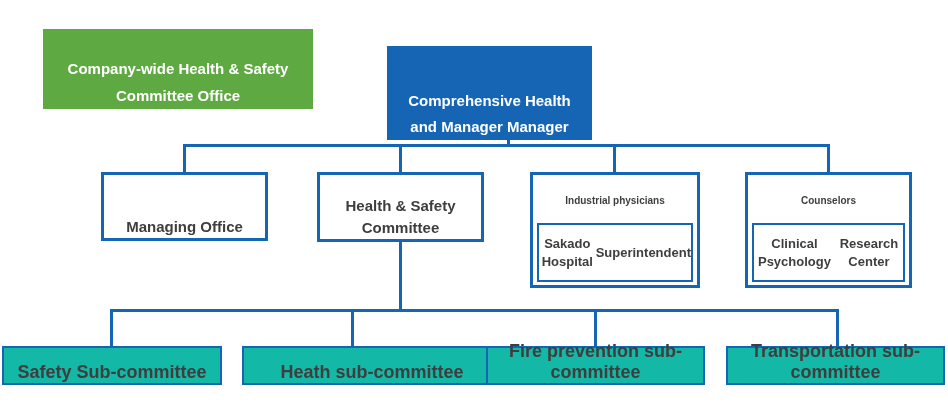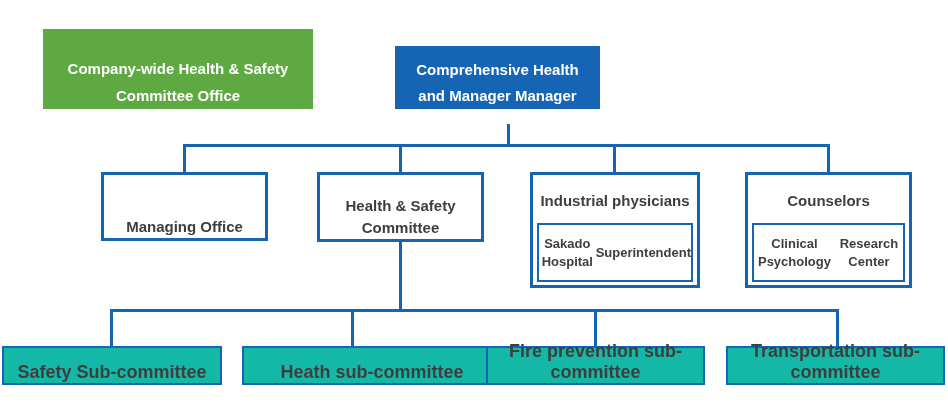--- a/index.html
+++ b/index.html
@@ -46,21 +46,21 @@
     justify-content: flex-end;
     text-align: center;
     font-weight: bold;
   }
   .box-filled {
     color: #ffffff;
     font-size: 15px;
     line-height: 27px;
   }
   .box-green { left: 43px;  top: 29px; width: 270px; height: 80px; background: var(--green); }
-  .box-blue  { left: 395px; top: 46px; width: 205px; height: 63px; background: var(--blue); line-height: 26px; }
+  .box-blue  { left: 387px; top: 46px; width: 205px; height: 94px; background: var(--blue); line-height: 26px; }
   .box-white {
     background: #ffffff;
     border: 3px solid var(--blue);
     color: var(--dark-text);
     font-size: 15px;
     line-height: 22px;
   }
   .box-mo   { left: 101px; top: 172px; width: 167px; height: 69px; }
   .box-hsc  { left: 317px; top: 172px; width: 167px; height: 70px; }
   .box-parent {
@@ -69,21 +69,21 @@
     border: 3px solid var(--blue);
     color: var(--dark-text);
     font-weight: bold;
     text-align: center;
   }
   .box-ip { left: 530px; top: 172px; width: 170px; height: 116px; }
   .box-co { left: 745px; top: 172px; width: 167px; height: 116px; }
   .parent-title {
     display: block;
     margin-top: 17px;
-    font-size: 15px;
+    font-size: 10px;
     line-height: 18px;
   }
   .inner-box {
     position: absolute;
     left: 4px; right: 4px; top: 48px; bottom: 3px;
     border: 2px solid var(--blue);
     background: #ffffff;
     display: flex;
     flex-direction: row;
     align-items: center;

